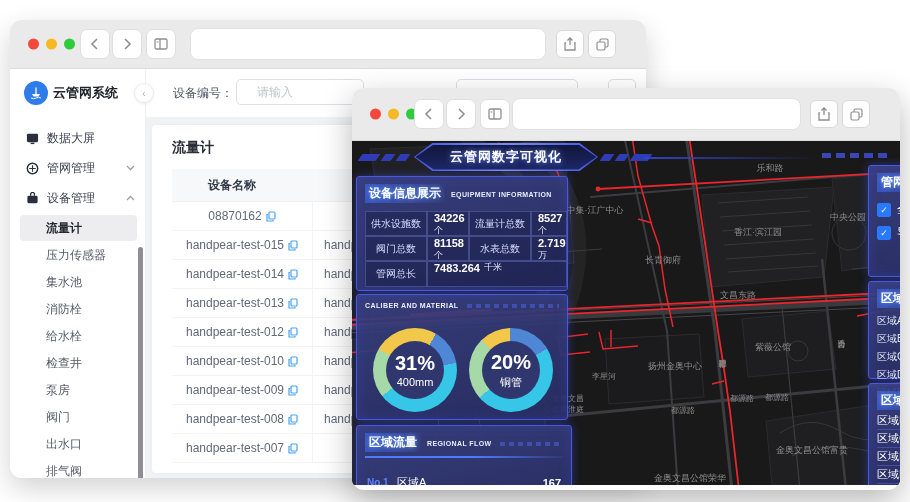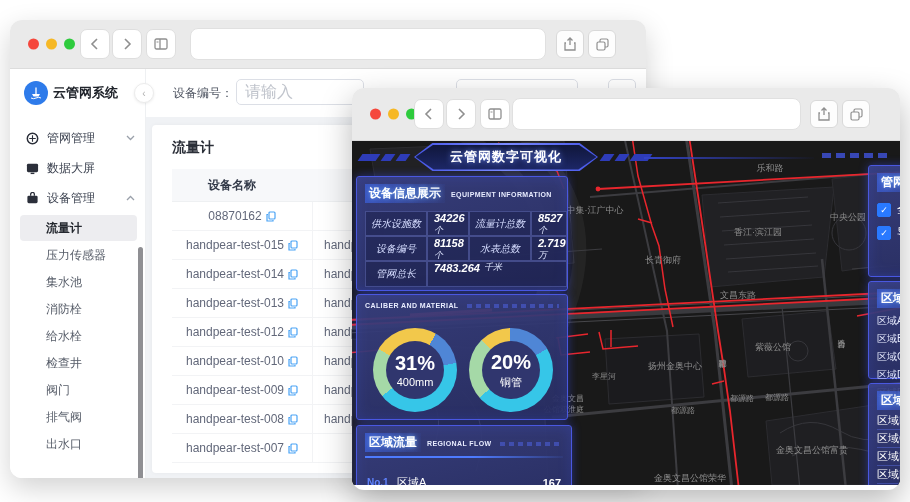--- a/index.html
+++ b/index.html
@@ -39,21 +39,21 @@
   .submenu{margin-top:2px;}
   .s-item{height:26px;line-height:26px;margin:1px 8px 1px 10px;padding-left:26px;font-size:12px;color:#565c68;
     border-radius:4px;white-space:nowrap;}
   .s-item.active{background:#ededf0;color:#24282f;font-weight:bold;}
   .sb-scroll{position:absolute;right:2px;top:178px;width:5px;height:252px;border-radius:3px;background:#8f8f93;}
 
   .content{flex:1;background:#f0f2f5;position:relative;overflow:hidden;}
   .filterbar{position:absolute;left:0;top:0;right:0;height:48px;background:#fff;}
   .f-label{position:absolute;left:27px;top:16px;font-size:12px;color:#4d5360;}
   .f-input{position:absolute;left:90px;top:10px;width:128px;height:26px;border:1px solid #dcdfe6;border-radius:5px;
-    background:#fff;font-size:16px;color:#333;padding:0 8px;box-sizing:border-box;outline:none;}
+    background:#fff;font-size:12px;color:#333;padding:0 20px;box-sizing:border-box;outline:none;}
   .f-input::placeholder{color:#c0c4cc;}
   .f-input2{position:absolute;left:310px;top:10px;width:120px;height:26px;border:1px solid #dcdfe6;border-radius:5px;background:#fff;}
   .f-btn2{position:absolute;left:462px;top:10px;width:26px;height:26px;border:1px solid #dcdfe6;border-radius:5px;background:#fff;}
   .card{position:absolute;left:6px;top:56px;width:484px;height:348px;background:#fff;border-radius:4px;
     box-shadow:0 0 4px rgba(0,0,0,.04);}
   .card-title{padding:14px 0 0 20px;font-size:14px;font-weight:bold;color:#2b2f38;}
   .tbl{position:absolute;left:20px;top:44px;right:20px;}
   .tbl-row{display:flex;height:28px;align-items:center;border-bottom:1px solid #f2f3f5;}
   .tbl-head{height:32px;background:#f7f8fa;border-bottom:1px solid #eef0f2;font-weight:bold;}
   .c1{width:140px;flex:none;text-align:center;font-size:12px;color:#62687a;display:flex;align-items:center;justify-content:center;gap:4px;border-right:1px solid #f2f3f5;height:100%;}
@@ -90,21 +90,21 @@
     background:linear-gradient(90deg,rgba(64,110,255,.55),rgba(64,110,255,.05));text-shadow:0 0 5px #69a8ff;white-space:nowrap;}
   .p-en{font-size:7px;font-weight:bold;color:#e8ecff;letter-spacing:.4px;white-space:nowrap;}
   .p-dots{flex:1;height:4px;margin-left:2px;
     background:repeating-linear-gradient(90deg,#4d61e0 0 5px,transparent 5px 9px);opacity:.55;}
   .p-line{height:2px;margin:2px 8px 0 8px;background:linear-gradient(90deg,#4d7bff 0 55%,rgba(77,123,255,.08));}
 
   
   .stats{position:absolute;left:8px;right:8px;top:34px;bottom:8px;display:grid;
     grid-template-columns:62px 42px 62px 1fr;grid-template-rows:1fr 1fr 26px;}
   .cell{border:0.5px solid rgba(108,120,200,.45);background:rgba(24,29,70,.45);display:flex;flex-direction:column;
-    align-items:center;justify-content:center;line-height:1.15;font-style:italic;}
+    align-items:center;justify-content:center;line-height:1.15;}
   .cell.lab{font-size:10px;color:#d5dcff;}
   .cell.val{font-size:11px;font-weight:bold;color:#fff;align-items:flex-start;padding-left:6px;box-sizing:border-box;}
   .cell .unit{font-size:9px;font-weight:normal;color:#dfe6ff;}
   .cell.wide{flex-direction:row;gap:4px;justify-content:flex-start;}
 
   
   .donut{position:absolute;width:84px;height:84px;border-radius:50%;}
   .hole{position:absolute;left:13px;top:13px;width:58px;height:58px;border-radius:50%;background:#30366e;
     display:flex;flex-direction:column;align-items:center;justify-content:center;gap:1px;}
   .hole .dv{font-size:20px;font-weight:bold;color:#fff;}
@@ -183,56 +183,57 @@
                 <path d="M3,8 L11,8 L9.5,10.5 L4.5,10.5 Z" fill="#fff"></path>
                 <path d="M2,12 q2.5,1.4 5,0 q2.5,-1.4 5,0" fill="none" stroke="#fff" stroke-width="1"></path>
               </svg>
           </div>
           <div class="app-title">云管网系统</div>
         </div>
         <div class="collapse">‹</div>
         <nav class="menu">
           <div class="m-item">
             <svg class="m-ico ic" viewBox="0 0 14 14">
+                <rect x="1" y="2" width="12" height="9" rx="1.5" fill="#2b2f3a"></rect>
+                <rect x="5" y="11.5" width="4" height="1.5" fill="#2b2f3a"></rect>
+              </svg>
+            <span class="grow">数据大屏</span>
+          </div>
+          <div class="m-item">
+            <svg class="m-ico ic" viewBox="0 0 14 14">
                 <circle cx="7" cy="7" r="5.6" fill="none" stroke="#2b2f3a" stroke-width="1.6"></circle>
                 <path d="M3.5,7 h7 M7,3.5 v7" stroke="#2b2f3a" stroke-width="1.2"></path>
               </svg>
             <span class="grow">管网管理</span>
             <svg class="chev ic" width="9" height="6" viewBox="0 0 9 6">
                 <polyline points="1,1 4.5,4.5 8,1" fill="none" stroke="#9aa0aa" stroke-width="1.3"></polyline>
               </svg>
-          </div>
-          <div class="m-item">
-            <svg class="m-ico ic" viewBox="0 0 14 14">
-                <rect x="1" y="2" width="12" height="9" rx="1.5" fill="#2b2f3a"></rect>
-                <rect x="5" y="11.5" width="4" height="1.5" fill="#2b2f3a"></rect>
-              </svg>
-            <span class="grow">数据大屏</span>
           </div>
           <div class="m-item">
             <svg class="m-ico ic" viewBox="0 0 14 14">
                 <rect x="1.5" y="4" width="11" height="8" rx="1.5" fill="#2b2f3a"></rect>
                 <path d="M5,4 V2.5 a2,2 0 0 1 4,0 V4" fill="none" stroke="#2b2f3a" stroke-width="1.4"></path>
               </svg>
             <span class="grow">设备管理</span>
             <svg class="chev ic" width="9" height="6" viewBox="0 0 9 6">
                 <polyline points="1,5 4.5,1.5 8,5" fill="none" stroke="#9aa0aa" stroke-width="1.3"></polyline>
               </svg>
           </div>
         </nav>
         <div class="submenu">
           <div class="s-item active">流量计</div>
           <div class="s-item">压力传感器</div>
           <div class="s-item">集水池</div>
           <div class="s-item">消防栓</div>
           <div class="s-item">给水栓</div>
           <div class="s-item">检查井</div>
+          <div class="s-item">泵房</div>
           <div class="s-item">阀门</div>
+          <div class="s-item">出水口</div>
           <div class="s-item">排气阀</div>
-          <div class="s-item">出水口</div>
 
         </div>
         <div class="sb-scroll"></div>
       </aside>
 
       <main class="content">
         <div class="filterbar">
           <span class="f-label">设备编号：</span>
           <input class="f-input" placeholder="请输入" style="">
           <div class="f-input2"></div>
@@ -512,21 +513,21 @@
           <div class="cell lab">供水设施数</div>
           <div class="cell val">
               <span>34226</span>
               <span class="unit">个</span>
             </div>
           <div class="cell lab">流量计总数</div>
           <div class="cell val">
               <span>8527</span>
               <span class="unit">个</span>
             </div>
-          <div class="cell lab">设备编号</div>
+          <div class="cell lab">阀门总数</div>
           <div class="cell val">
               <span>81158</span>
               <span class="unit">个</span>
             </div>
           <div class="cell lab">水表总数</div>
           <div class="cell val">
               <span>2.719</span>
               <span class="unit">万</span>
             </div>
           <div class="cell lab">管网总长</div>

